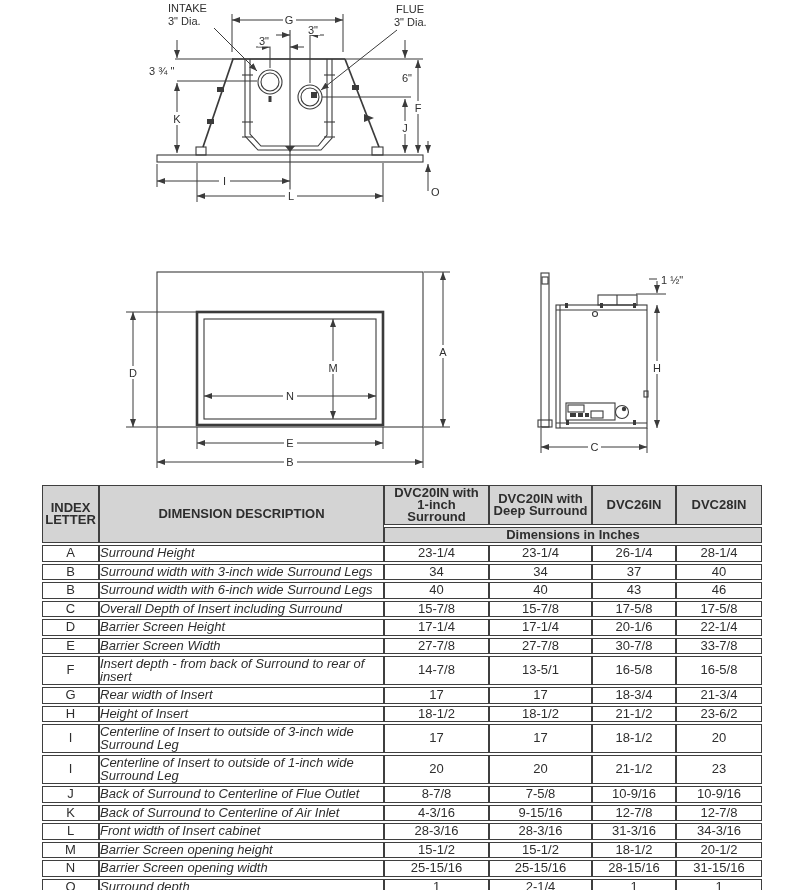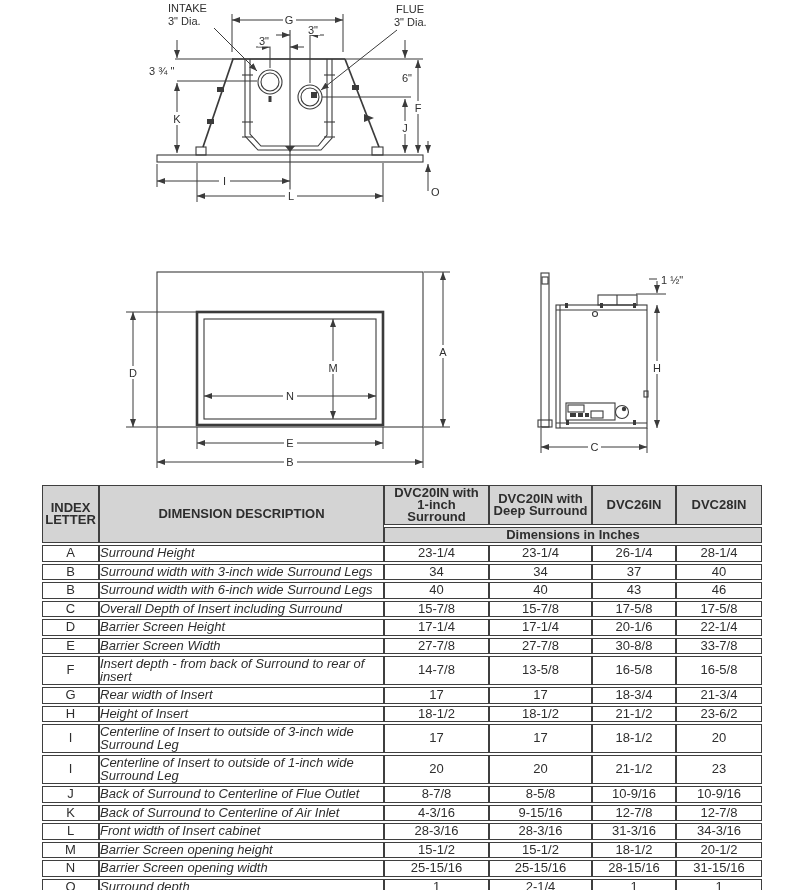--- a/index.html
+++ b/index.html
@@ -263,28 +263,28 @@
             <td class="val">17-1/4</td>
             <td class="val">17-1/4</td>
             <td class="val">20-1/6</td>
             <td class="val">22-1/4</td>
           </tr>
           <tr>
             <td class="val">E</td>
             <td class="desc">Barrier Screen Width</td>
             <td class="val">27-7/8</td>
             <td class="val">27-7/8</td>
-            <td class="val">30-8/8</td>
+            <td class="val">30-7/8</td>
             <td class="val">33-7/8</td>
           </tr>
           <tr>
             <td class="val">F</td>
             <td class="desc">Insert depth - from back of Surround to rear of insert</td>
             <td class="val">14-7/8</td>
-            <td class="val">13-5/8</td>
+            <td class="val">13-5/1</td>
             <td class="val">16-5/8</td>
             <td class="val">16-5/8</td>
           </tr>
           <tr>
             <td class="val">G</td>
             <td class="desc">Rear width of Insert</td>
             <td class="val">17</td>
             <td class="val">17</td>
             <td class="val">18-3/4</td>
             <td class="val">21-3/4</td>
@@ -310,21 +310,21 @@
             <td class="desc">Centerline of Insert to outside of 1-inch wide Surround Leg</td>
             <td class="val">20</td>
             <td class="val">20</td>
             <td class="val">21-1/2</td>
             <td class="val">23</td>
           </tr>
           <tr>
             <td class="val">J</td>
             <td class="desc">Back of Surround to Centerline of Flue Outlet</td>
             <td class="val">8-7/8</td>
-            <td class="val">8-5/8</td>
+            <td class="val">7-5/8</td>
             <td class="val">10-9/16</td>
             <td class="val">10-9/16</td>
           </tr>
           <tr>
             <td class="val">K</td>
             <td class="desc">Back of Surround to Centerline of Air Inlet</td>
             <td class="val">4-3/16</td>
             <td class="val">9-15/16</td>
             <td class="val">12-7/8</td>
             <td class="val">12-7/8</td>

